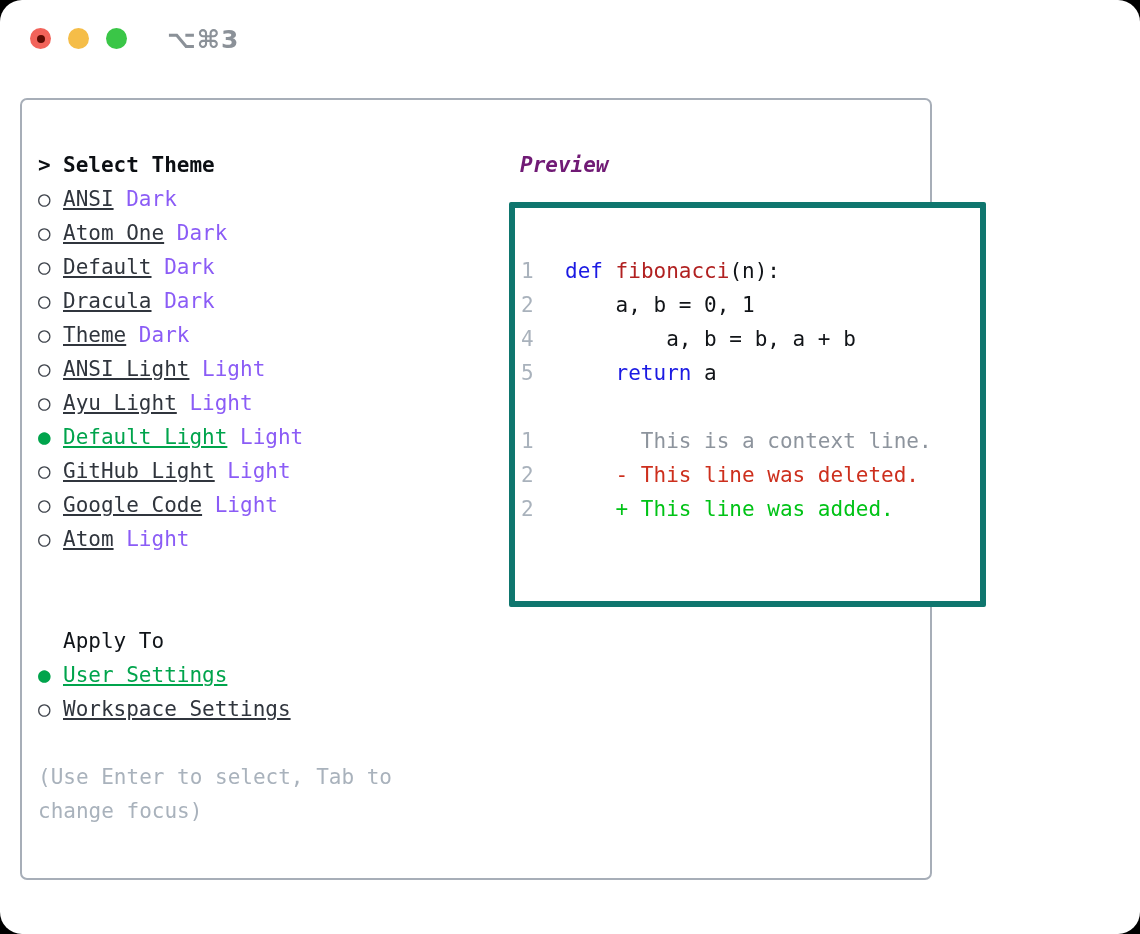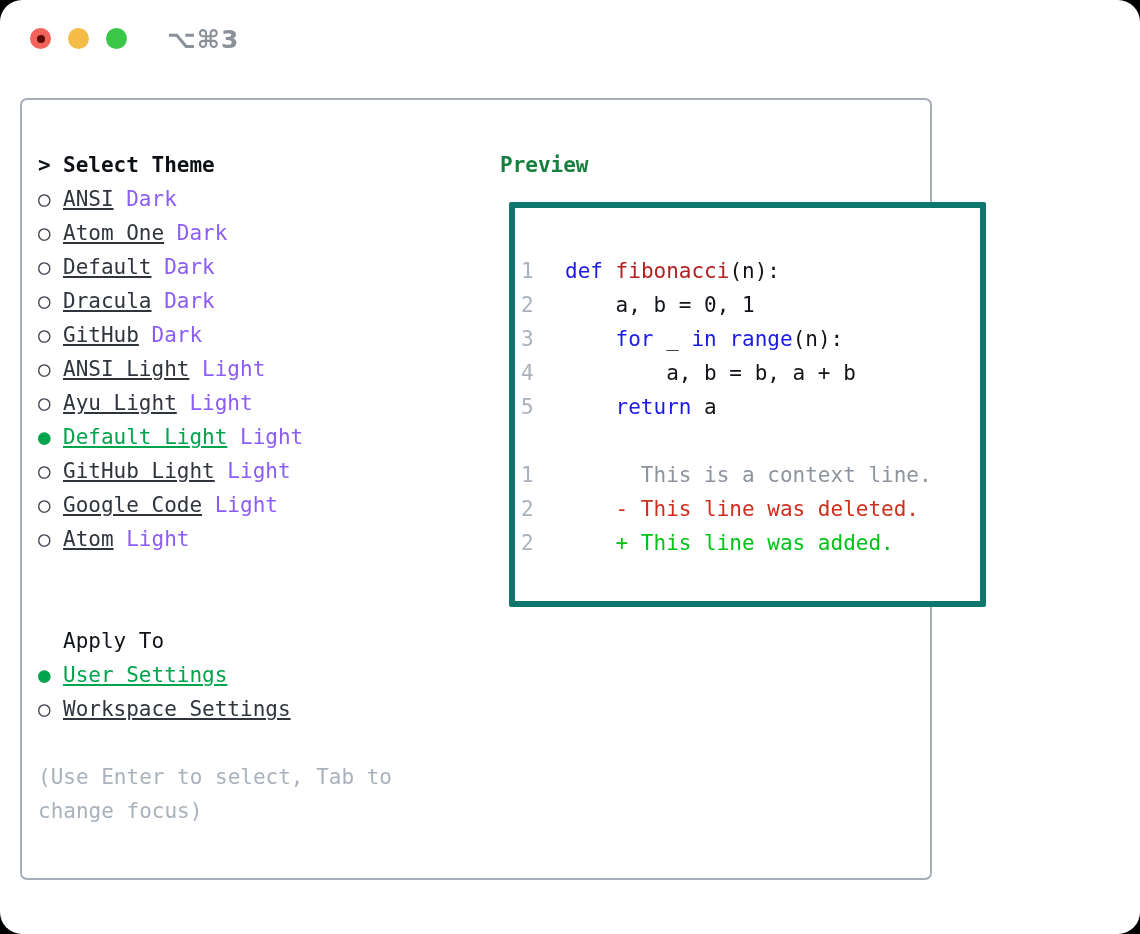--- a/index.html
+++ b/index.html
@@ -49,22 +49,22 @@
   .header-row .htext  { color: #0c0f13; }
 
   .apply-block { position: absolute; left: 16px; top: 524px; }
   .apply-header { height: 34px; line-height: 34px; padding-left: 25px; color: #101419; }
 
   .help-block { position: absolute; left: 16px; top: 660px; color: #a9b2bc; }
   .help-block .row { color: #a9b2bc; }
 
   
   .preview-header {
-    position: absolute; left: 478px; top: 48px; height: 34px; line-height: 34px;
-    font-weight: 700; color: #15803d;
+    position: absolute; left: 498px; top: 48px; height: 34px; line-height: 34px;
+    font-weight: 700; color: #701a75; font-style: italic;
   }
   .preview-box {
     position: absolute; left: 487px; top: 102px; width: 477px; height: 405px;
     box-sizing: border-box; border: 6px solid #0f766e; border-radius: 2px;
     background: #ffffff; overflow: hidden;
   }
   .code-block { padding: 46px 0 0 6px; }
   .diff-block { margin-top: 34px; }
   .pline { height: 34px; line-height: 34px; white-space: pre; font-size: 21px; }
   .gutter { display: inline-block; width: 44px; color: #a9b2bc; }
@@ -100,21 +100,21 @@
 
           <div class="row"><span class="marker">○</span><span class="name">ANSI</span><span class="tag">Dark</span></div>
 
           <div class="row"><span class="marker">○</span><span class="name">Atom One</span><span class="tag">Dark</span></div>
 
 
           <div class="row"><span class="marker">○</span><span class="name">Default</span><span class="tag">Dark</span></div>
 
           <div class="row"><span class="marker">○</span><span class="name">Dracula</span><span class="tag">Dark</span></div>
 
-          <div class="row"><span class="marker">○</span><span class="name">GitHub</span><span class="tag">Dark</span></div>
+          <div class="row"><span class="marker">○</span><span class="name">Theme</span><span class="tag">Dark</span></div>
 
           <div class="row"><span class="marker">○</span><span class="name">ANSI Light</span><span class="tag">Light</span></div>
 
           <div class="row"><span class="marker">○</span><span class="name">Ayu Light</span><span class="tag">Light</span></div>
 
           <div class="row selected"><span class="marker">●</span><span class="name">Default Light</span><span class="tag">Light</span></div>
 
           <div class="row"><span class="marker">○</span><span class="name">GitHub Light</span><span class="tag">Light</span></div>
 
           <div class="row"><span class="marker">○</span><span class="name">Google Code</span><span class="tag">Light</span></div>
@@ -145,21 +145,20 @@
     <div class="preview-header mono">Preview</div>
 
     <div class="preview-box">
       <div class="code-block">
         <div>
 
             <div class="pline"><span class="gutter">1</span><span class="lcontent"><span class="seg-kw">def</span><span class="seg-pl"> </span><span class="seg-fn">fibonacci</span><span class="seg-pl">(n):</span></span></div>
 
             <div class="pline"><span class="gutter">2</span><span class="lcontent"><span class="seg-pl">    a, b = 0, 1</span></span></div>
 
-            <div class="pline"><span class="gutter">3</span><span class="lcontent"><span class="seg-pl">    </span><span class="seg-kw">for</span><span class="seg-pl"> _ </span><span class="seg-kw">in</span><span class="seg-pl"> </span><span class="seg-kw">range</span><span class="seg-pl">(n):</span></span></div>
 
             <div class="pline"><span class="gutter">4</span><span class="lcontent"><span class="seg-pl">        a, b = b, a + b</span></span></div>
 
             <div class="pline"><span class="gutter">5</span><span class="lcontent"><span class="seg-pl">    </span><span class="seg-kw">return</span><span class="seg-pl"> a</span></span></div>
           </div>
         <div class="diff-block">
           <div>
 
               <div class="pline"><span class="gutter">1</span><span class="lcontent"><span class="seg-ctx">      This is a context line.</span></span></div>
 

